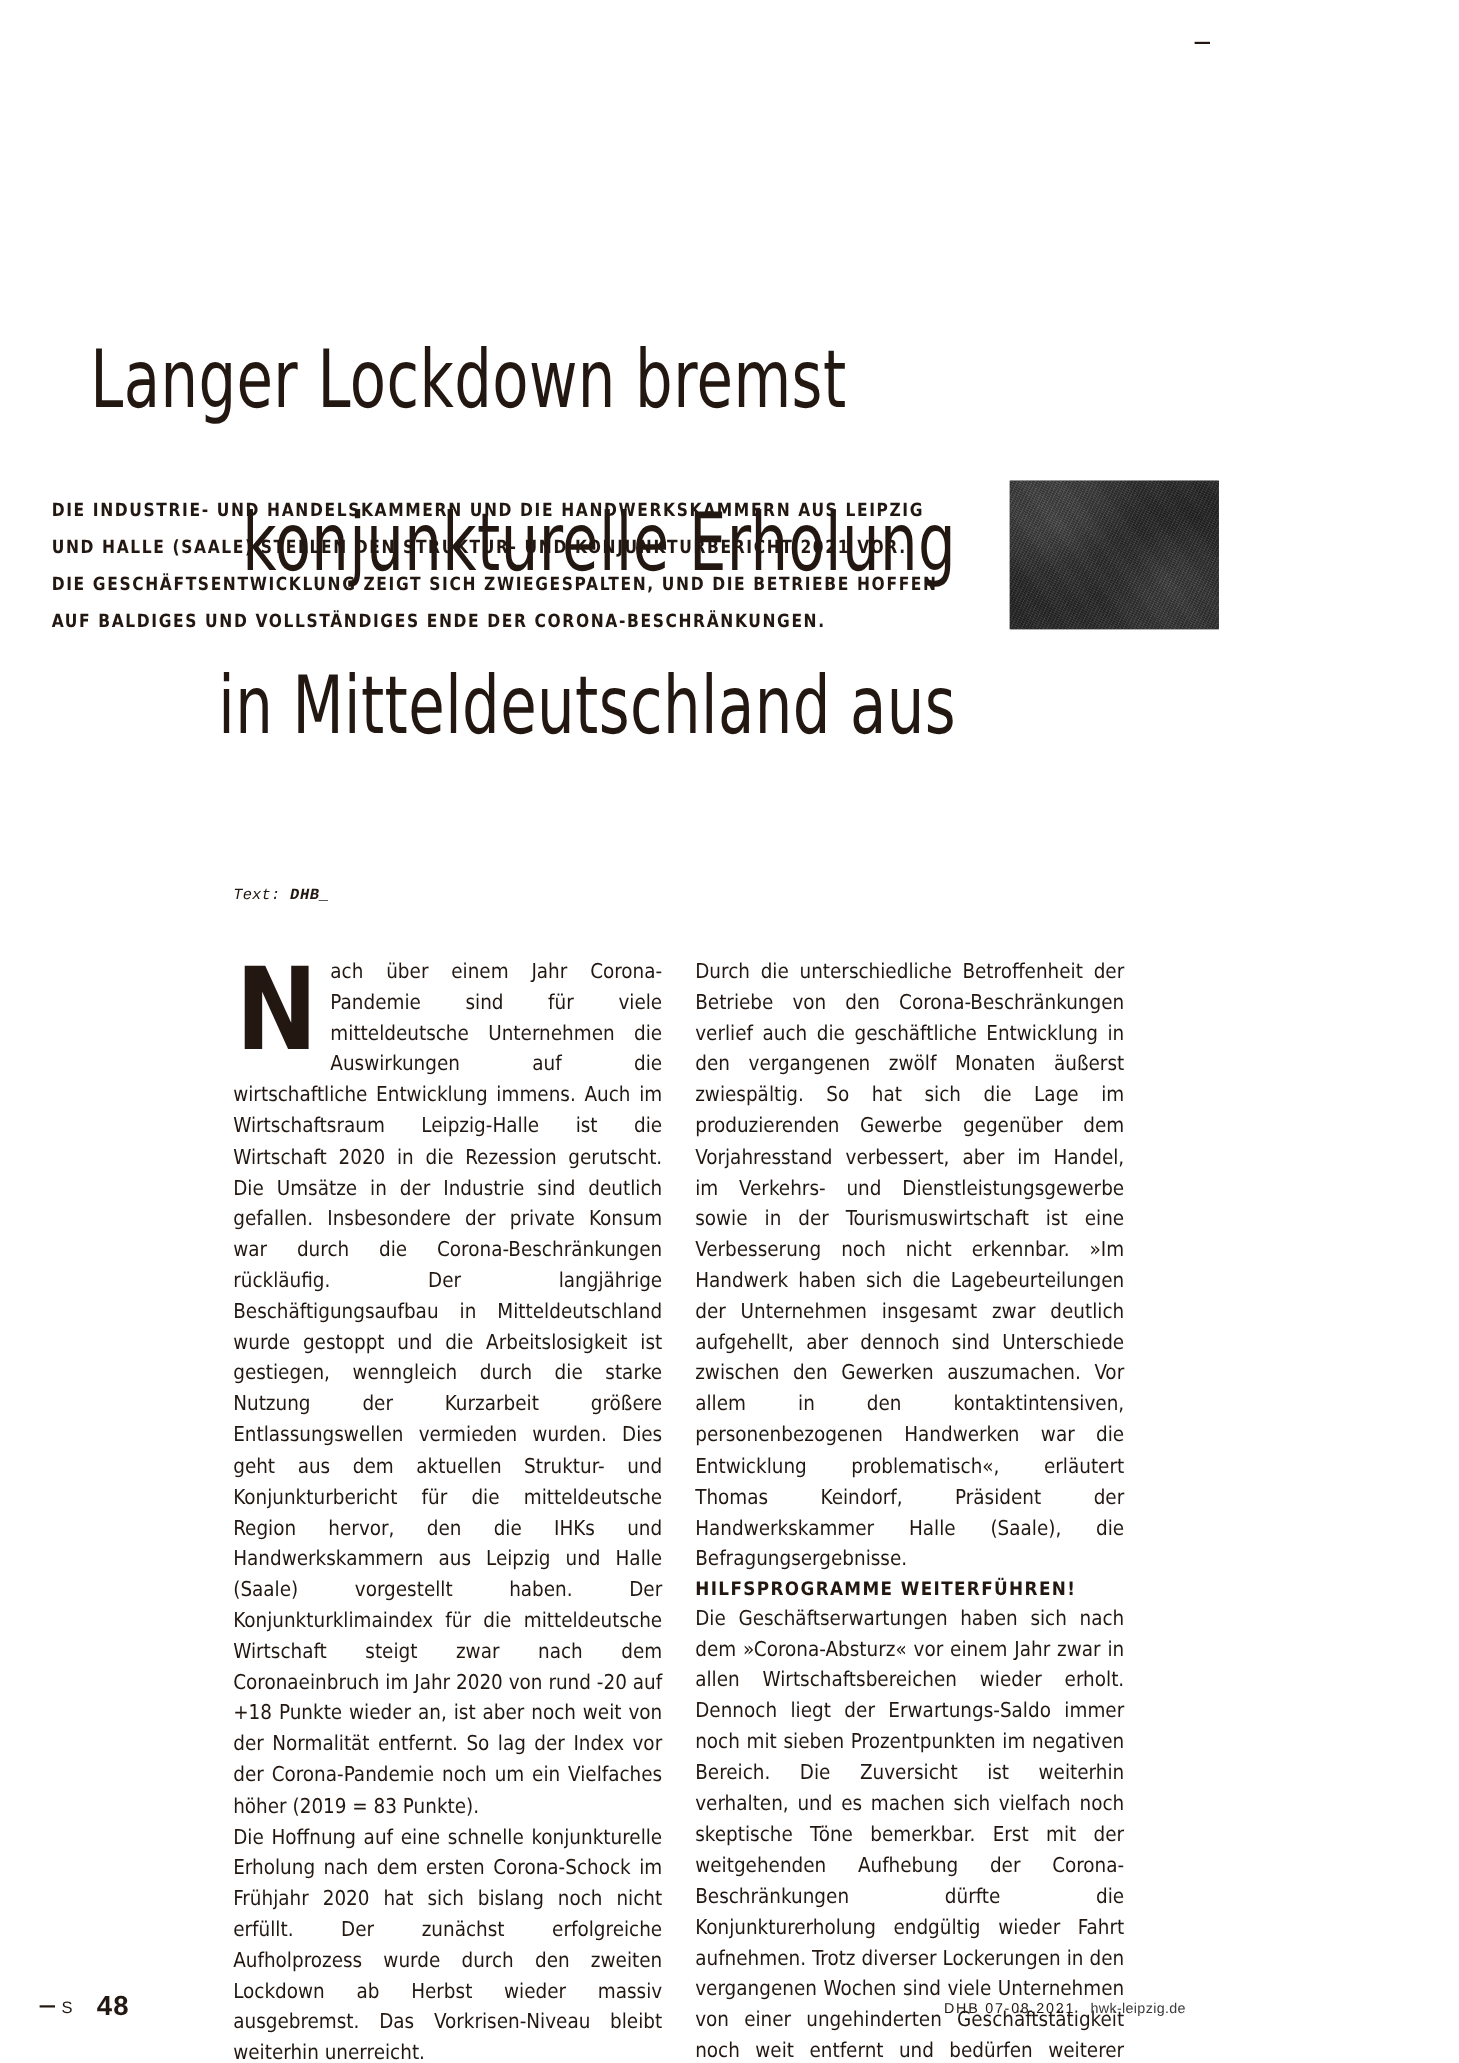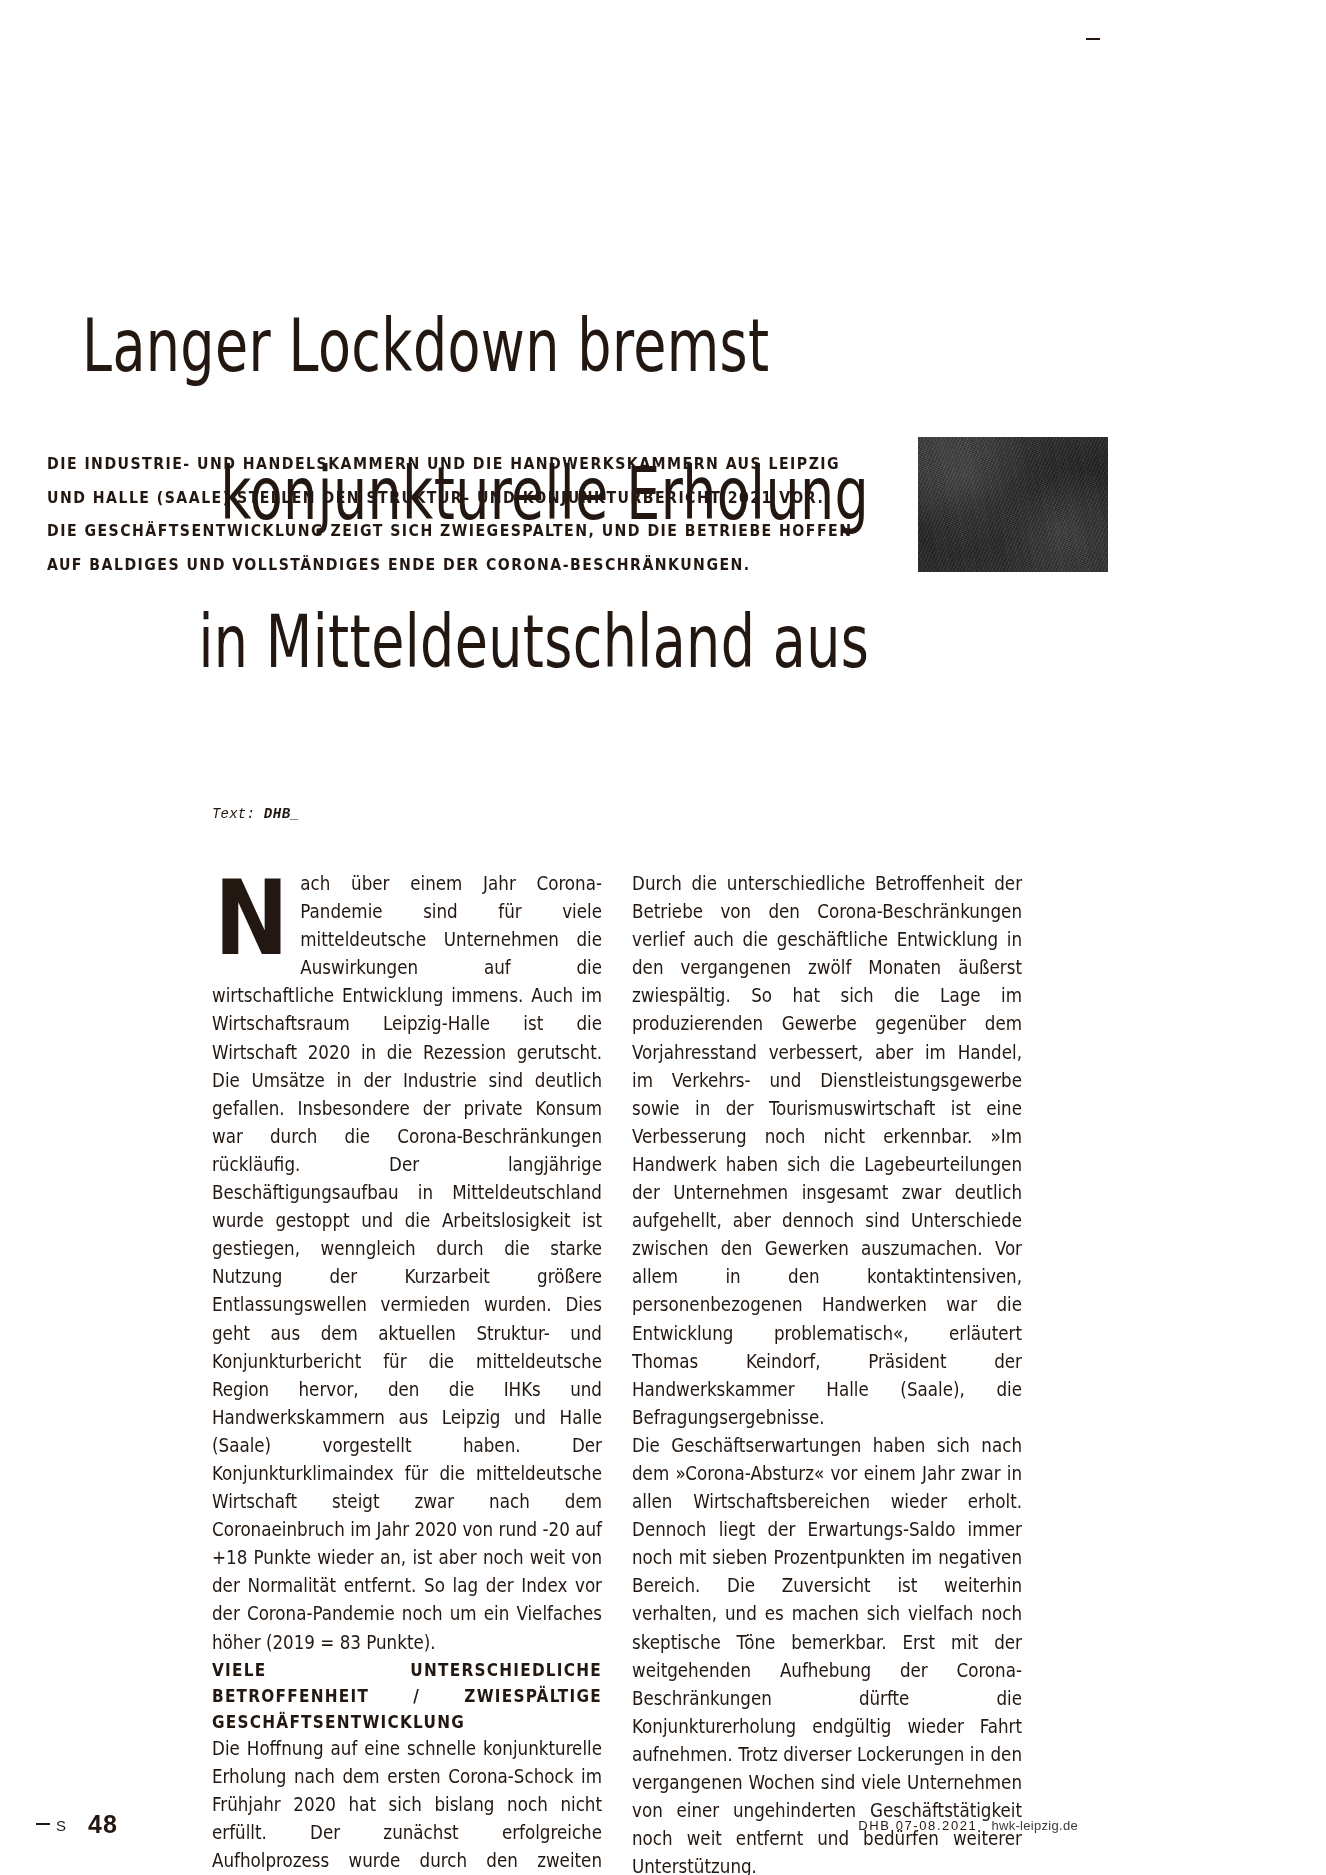--- a/index.html
+++ b/index.html
@@ -221,26 +221,26 @@
 
   <div class="photo"></div>
 
   <div class="byline">
     <span class="by-label">Text:</span>
     <span class="by-value">DHB_</span>
   </div>
 
   <div class="col col-left">
     <p><span class="dropcap">N</span><span>ach über einem Jahr Corona-Pandemie sind für viele mitteldeutsche Unternehmen die Auswirkungen auf die wirtschaftliche Entwicklung immens. Auch im Wirtschaftsraum Leipzig-Halle ist die Wirtschaft 2020 in die Rezession gerutscht. Die Umsätze in der Industrie sind deutlich gefallen. Insbesondere der private Konsum war durch die Corona-Beschränkungen rückläufig. Der langjährige Beschäftigungsaufbau in Mitteldeutschland wurde gestoppt und die Arbeitslosigkeit ist gestiegen, wenngleich durch die starke Nutzung der Kurzarbeit größere Entlassungswellen vermieden wurden. Dies geht aus dem aktuellen Struktur- und Konjunkturbericht für die mitteldeutsche Region hervor, den die IHKs und Handwerkskammern aus Leipzig und Halle (Saale) vorgestellt haben. Der Konjunkturklimaindex für die mitteldeutsche Wirtschaft steigt zwar nach dem Coronaeinbruch im Jahr 2020 von rund -20 auf +18 Punkte wieder an, ist aber noch weit von der Normalität entfernt. So lag der Index vor der Corona-Pandemie noch um ein Vielfaches höher (2019 = 83 Punkte).</span></p>
-    <p class="subhead">VIELE UNTERSCHIEDLICHE BETROFFENHEIT / ZWIESPÄLTIGE GESCHÄFTSENTWICKLUNG</p>
     <p>Die Hoffnung auf eine schnelle konjunkturelle Erholung nach dem ersten Corona-Schock im Frühjahr 2020 hat sich bislang noch nicht erfüllt. Der zunächst erfolgreiche Aufholprozess wurde durch den zweiten Lockdown ab Herbst wieder massiv ausgebremst. Das Vorkrisen-Niveau bleibt weiterhin unerreicht.</p>
   </div>
 
   <div class="col col-right">
     <p>Durch die unterschiedliche Betroffenheit der Betriebe von den Corona-Beschränkungen verlief auch die geschäftliche Entwicklung in den vergangenen zwölf Monaten äußerst zwiespältig. So hat sich die Lage im produzierenden Gewerbe gegenüber dem Vorjahresstand verbessert, aber im Handel, im Verkehrs- und Dienstleistungsgewerbe sowie in der Tourismuswirtschaft ist eine Verbesserung noch nicht erkennbar. »Im Handwerk haben sich die Lagebeurteilungen der Unternehmen insgesamt zwar deutlich aufgehellt, aber dennoch sind Unterschiede zwischen den Gewerken auszumachen. Vor allem in den kontaktintensiven, personenbezogenen Handwerken war die Entwicklung problematisch«, erläutert Thomas Keindorf, Präsident der Handwerkskammer Halle (Saale), die Befragungsergebnisse.</p>
+    <p class="subhead">HILFSPROGRAMME WEITERFÜHREN!</p>
     <p>Die Geschäftserwartungen haben sich nach dem »Corona-Absturz« vor einem Jahr zwar in allen Wirtschaftsbereichen wieder erholt. Dennoch liegt der Erwartungs-Saldo immer noch mit sieben Prozentpunkten im negativen Bereich. Die Zuversicht ist weiterhin verhalten, und es machen sich vielfach noch skeptische Töne bemerkbar. Erst mit der weitgehenden Aufhebung der Corona-Beschränkungen dürfte die Konjunkturerholung endgültig wieder Fahrt aufnehmen. Trotz diverser Lockerungen in den vergangenen Wochen sind viele Unternehmen von einer ungehinderten Geschäftstätigkeit noch weit entfernt und bedürfen weiterer Unterstützung.</p>
   </div>
 
   <div class="footer-rule-left"></div>
   <div class="footer-left">
     <span class="pg-prefix">S</span><span class="pg-num">48</span>
   </div>
   <div class="footer-right">
     <span class="issue">DHB 07-08.2021</span><span class="site">hwk-leipzig.de</span>
   </div>

